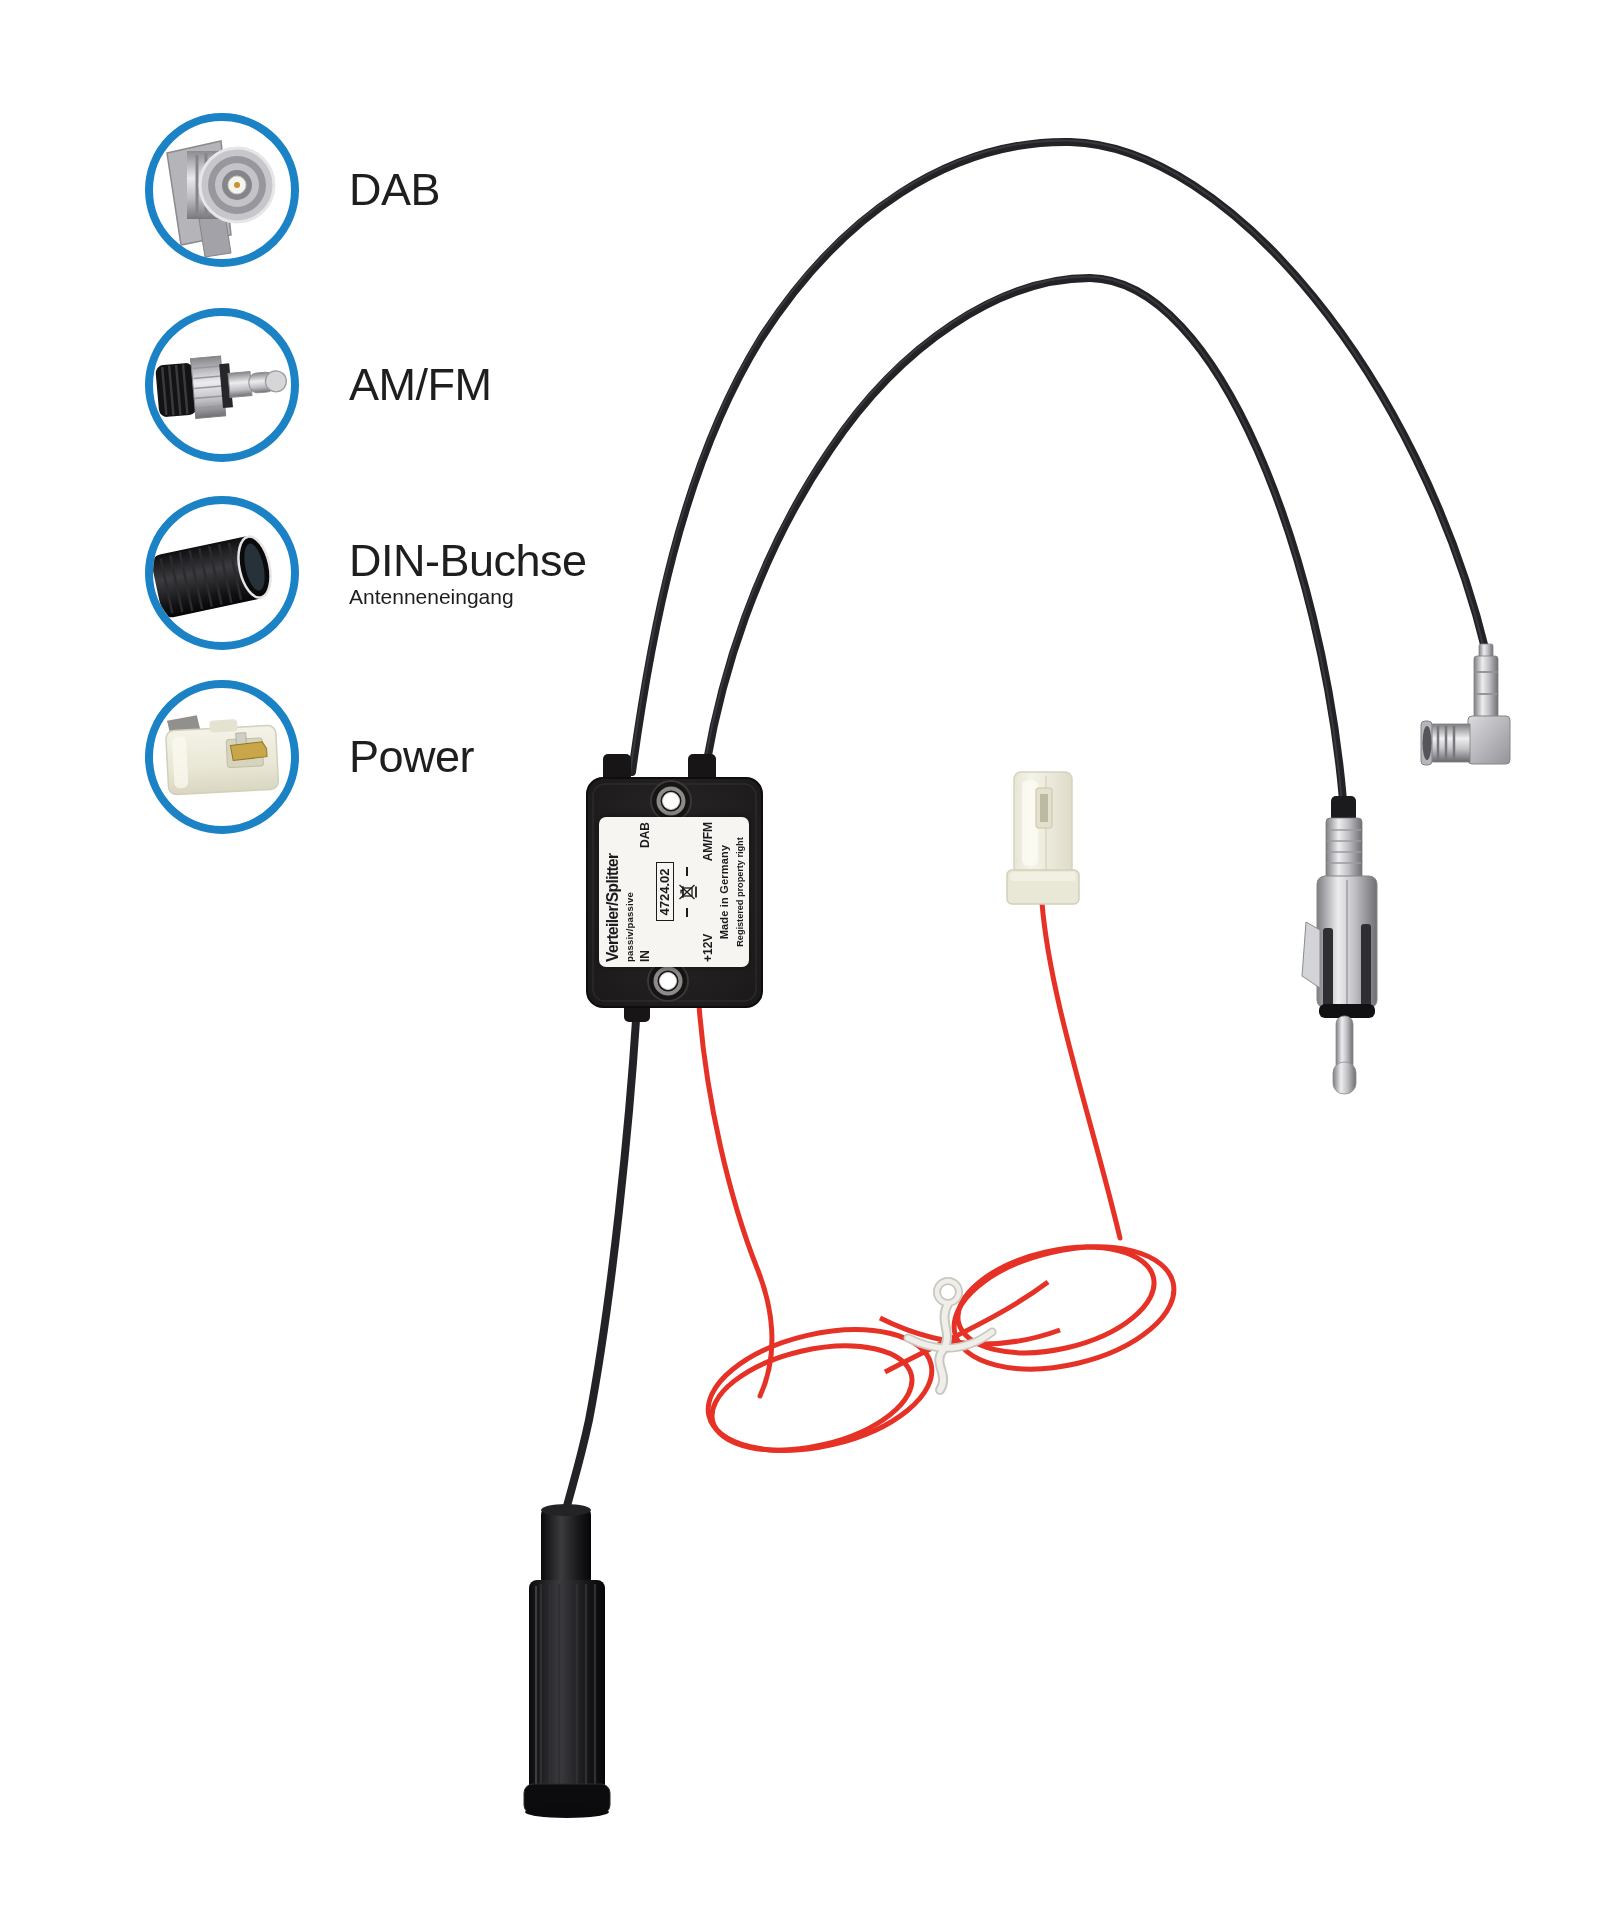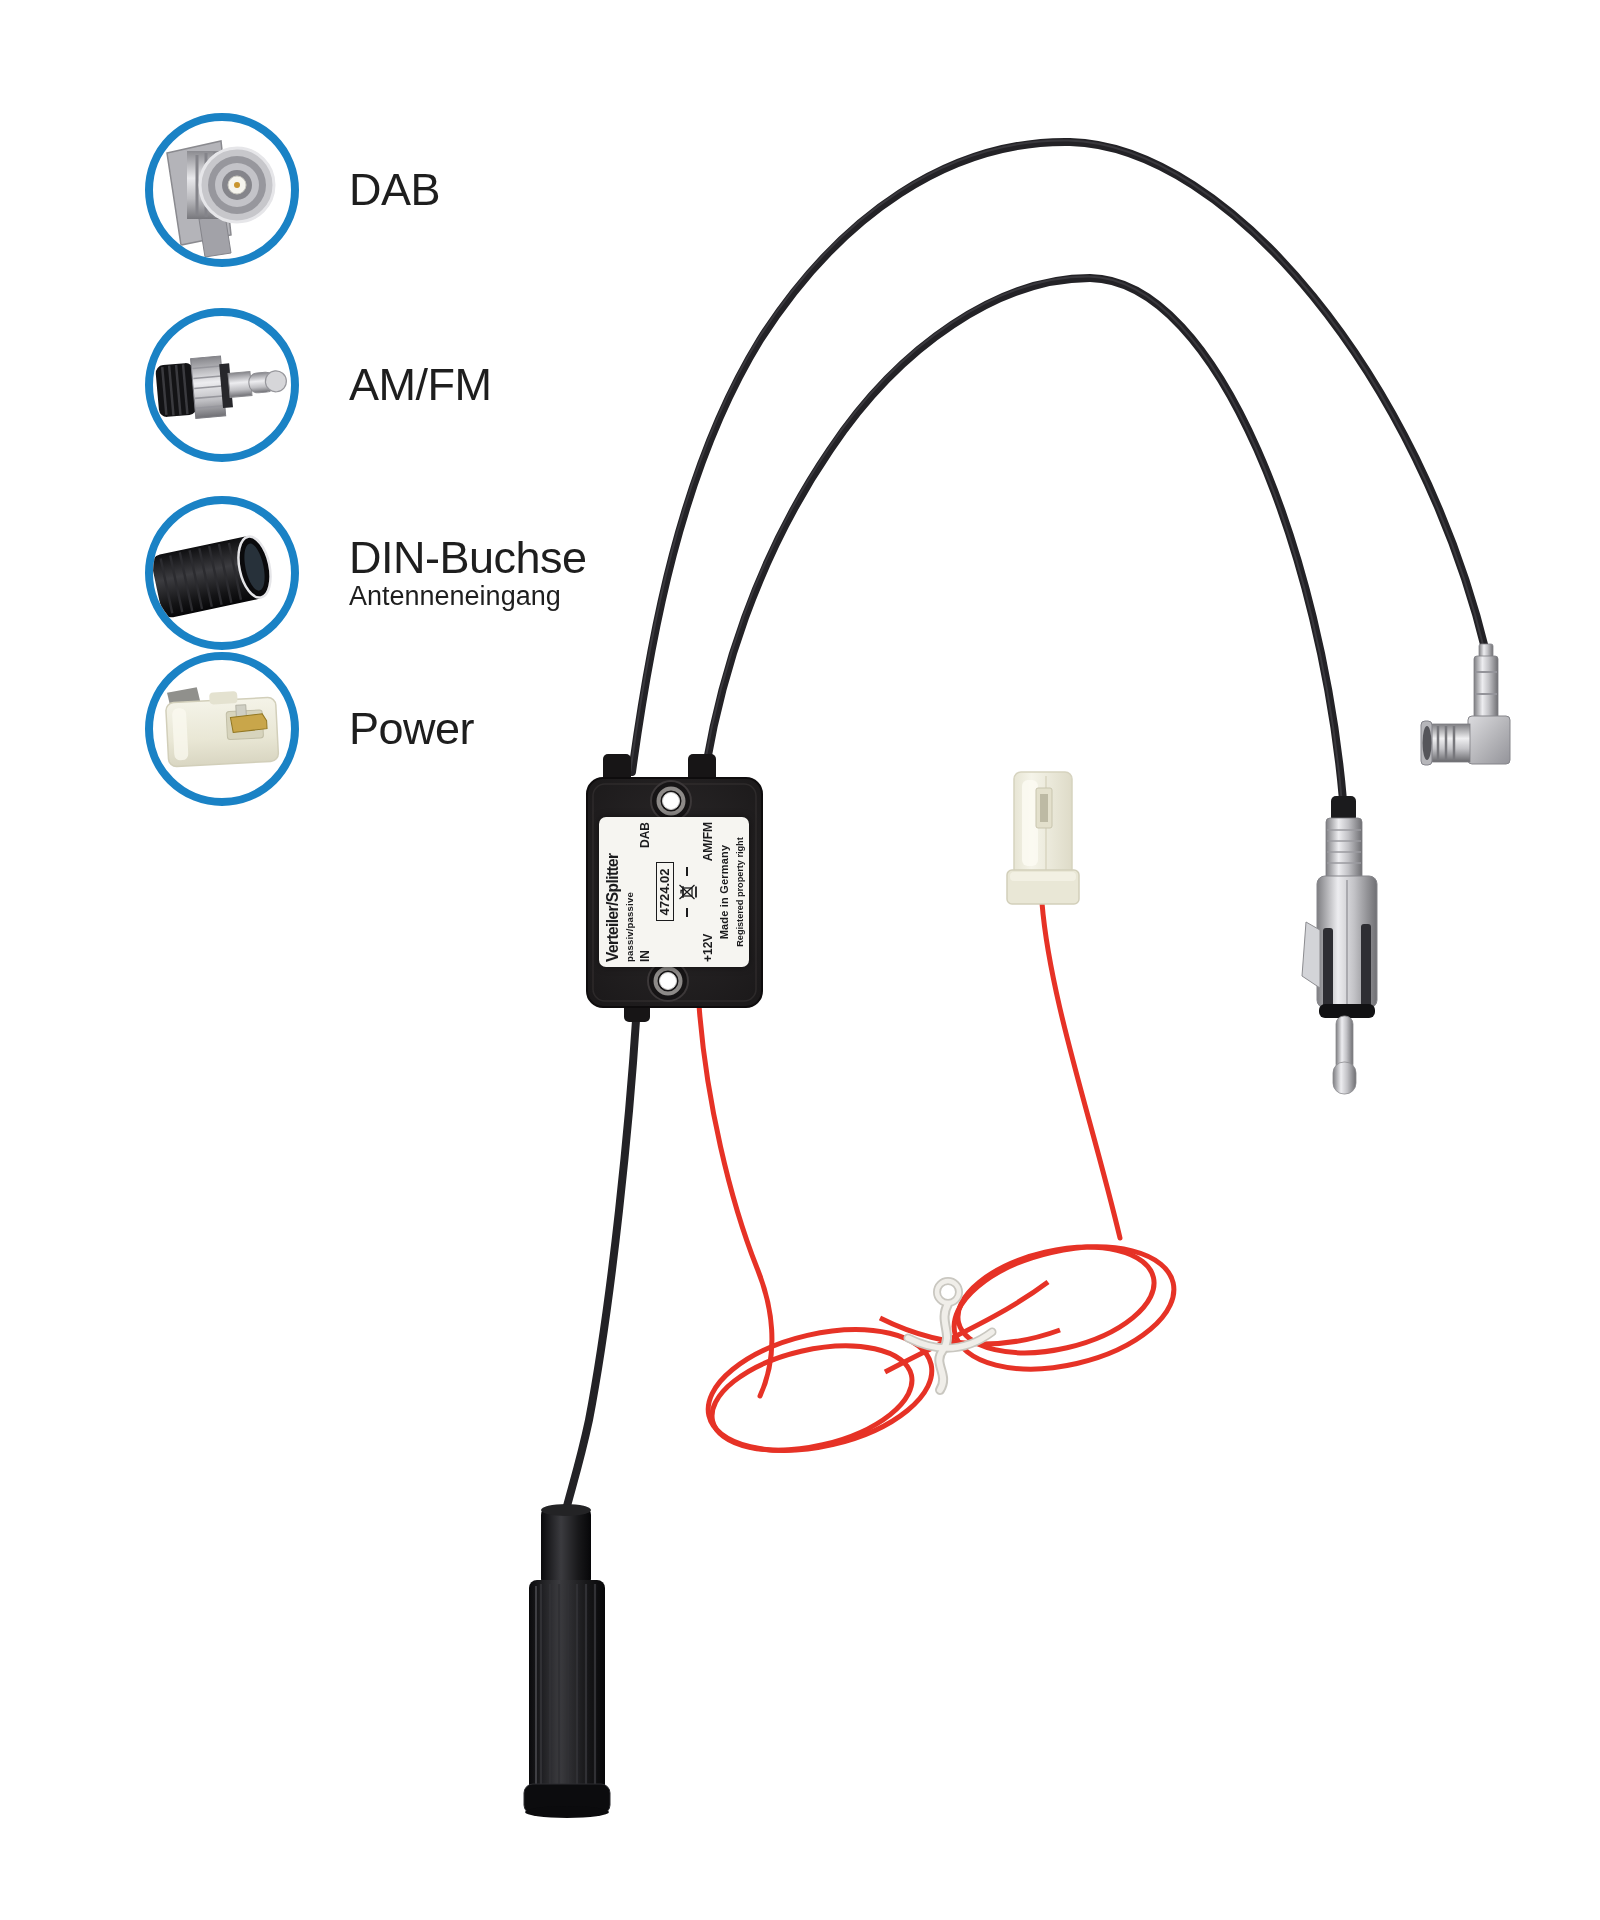--- a/index.html
+++ b/index.html
@@ -10,21 +10,21 @@
   svg{display:block}
   
   .callout{position:absolute;left:145px;display:flex;align-items:center;gap:50px;height:154px}
   .callout-circle{
     width:154px;height:154px;border-radius:50%;
     border:8px solid #1a82c5;background:#fff;box-sizing:border-box;
     overflow:hidden;flex:0 0 auto;display:flex;align-items:center;justify-content:center;
   }
   .callout-text{display:flex;flex-direction:column;justify-content:center}
   .callout-label{font-size:45px;letter-spacing:-0.5px;color:#1e1e1e;line-height:1.06;white-space:nowrap}
-  .callout-sublabel{font-size:27px;color:#1e1e1e;line-height:1.15;white-space:nowrap}
+  .callout-sublabel{font-size:21px;color:#1e1e1e;line-height:1.15;white-space:nowrap}
   
   .box-label{position:absolute;left:599px;top:817px;width:150px;height:150px;z-index:3}
   .box-label-face{
     width:150px;height:150px;transform:rotate(-90deg);transform-origin:50% 50%;
     background:#f6f5f1;border-radius:7px;box-shadow:0 0 7px rgba(0,0,0,.5);
     box-sizing:border-box;padding:5px 5px 4px 5px;
     display:flex;flex-direction:column;justify-content:space-between;
     color:#1b1b1d;
   }
   .lbl-title{font-weight:bold;font-size:16px;letter-spacing:-0.6px;white-space:nowrap;transform:scaleX(.97);transform-origin:left center}
@@ -292,21 +292,21 @@
           <ellipse cx="102" cy="70" rx="9" ry="24" fill="#27313a"></ellipse>
         </g>
       </svg>
     </div>
     <div class="callout-text">
       <div class="callout-label">DIN-Buchse</div>
       <div class="callout-sublabel">Antenneneingang</div>
     </div>
   </div>
 
-  <div class="callout" style="top:652px">
+  <div class="callout" style="top:680px">
     <div class="callout-circle">
       <svg width="138" height="138" viewBox="0 0 138 138">
         <defs>
           <linearGradient id="cIvory" x1="0" y1="0" x2="0" y2="1">
             <stop offset="0" stop-color="#f4f3e8"></stop>
               <stop offset="0.6" stop-color="#e9e7d5"></stop>
             <stop offset="1" stop-color="#d9d6c2"></stop>
           </linearGradient>
         </defs>
         <g transform="rotate(-3 69 69)">

